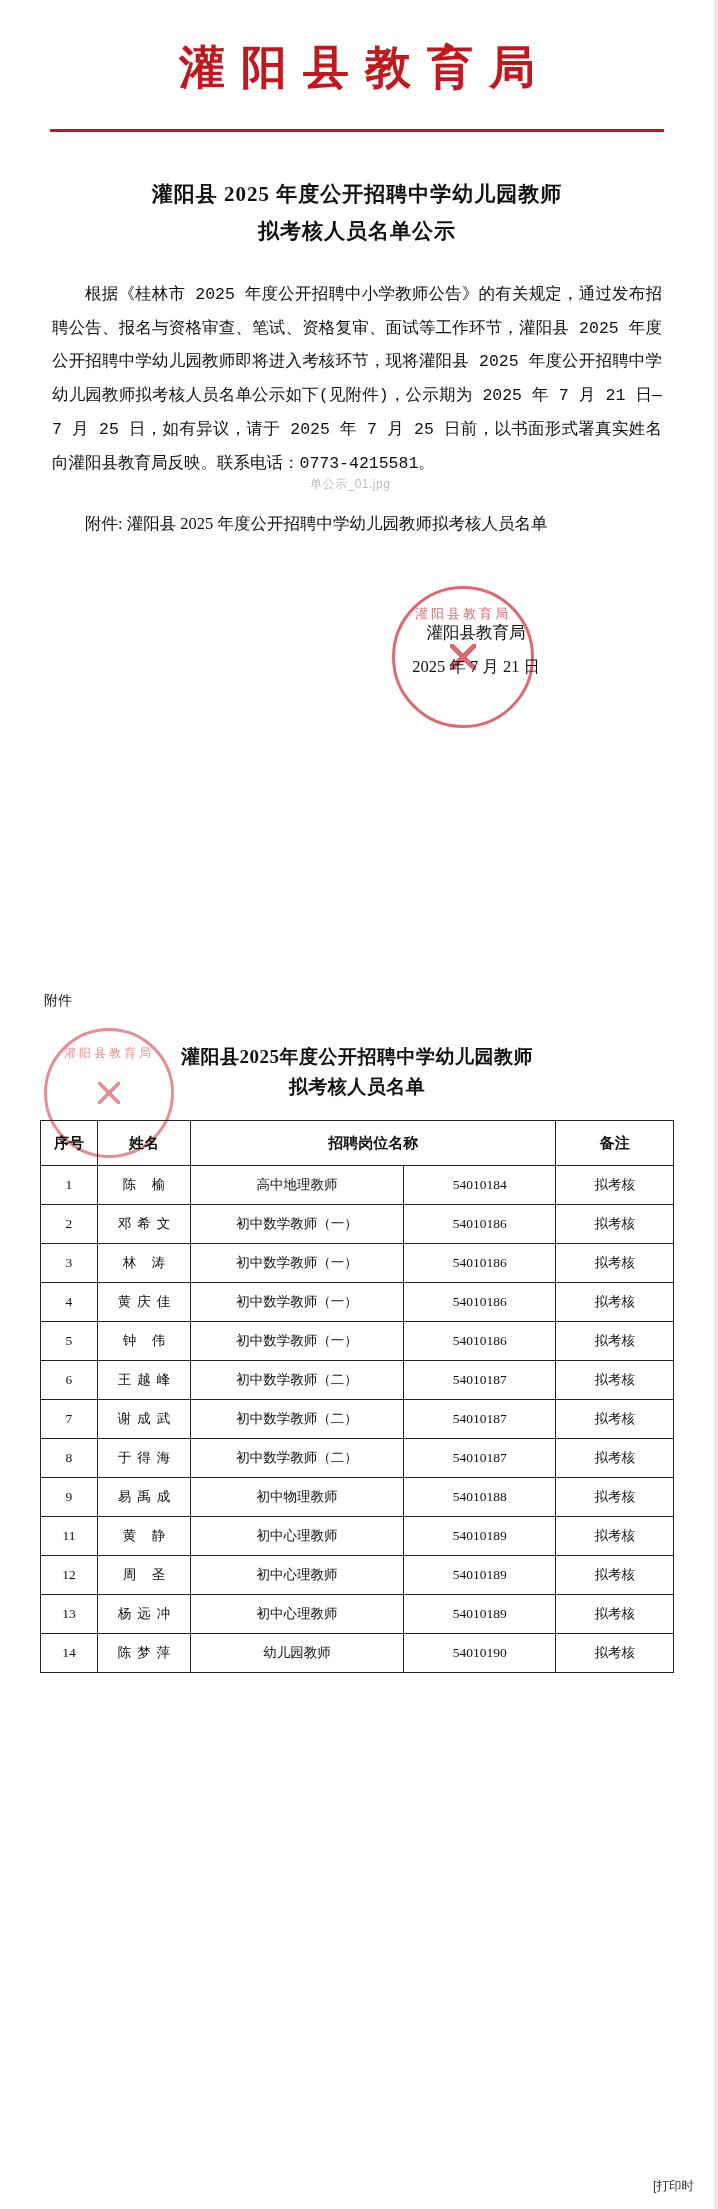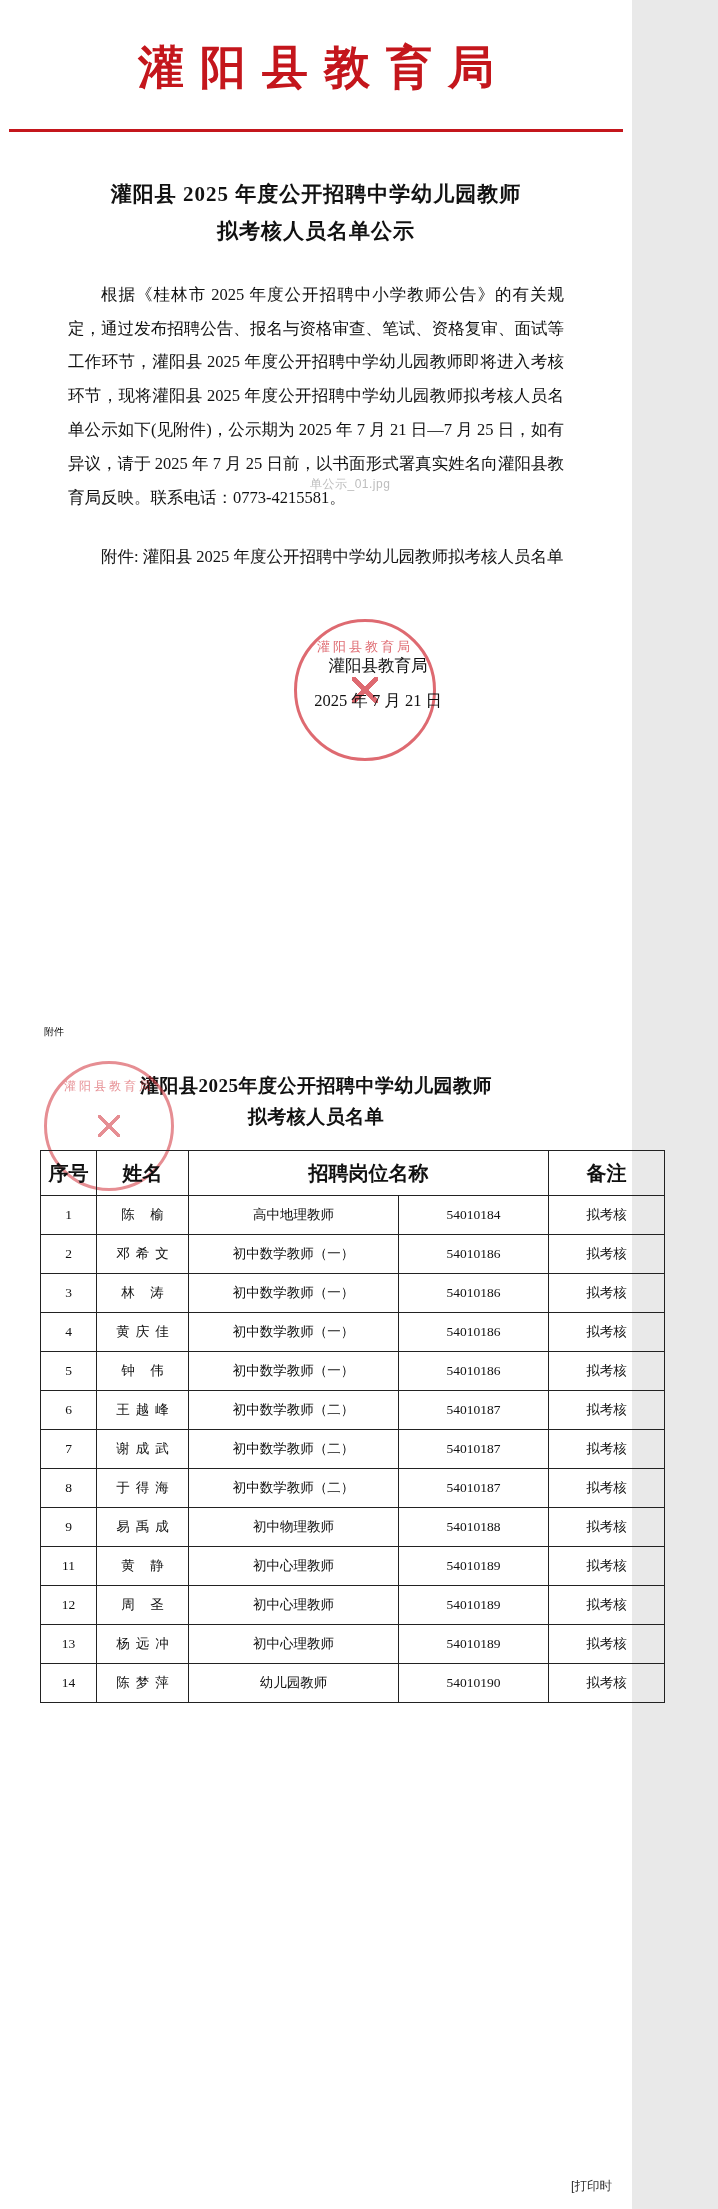--- a/index.html
+++ b/index.html
@@ -7,21 +7,21 @@
     padding: 0;
     background: #e9e9e9;
   }
   body {
     width: 718px;
     min-height: 2209px;
     font-family: "Liberation Serif", "DejaVu Serif", serif;
     position: relative;
   }
   .page {
-    width: 632px;
+    width: 714px;
     min-height: 2209px;
     background: #ffffff;
     position: relative;
     box-sizing: border-box;
   }
   
   .letterhead {
     padding-top: 40px;
     text-align: center;
   }
@@ -35,39 +35,40 @@
     line-height: 1.2;
   }
   .red-rule {
     width: 614px;
     height: 3px;
     background: #c4161c;
     margin: 34px auto 0 auto;
   }
   
   .notice {
-    padding: 0 68px;
+    padding: 0 52px;
     position: relative;
   }
   .notice-title {
     text-align: center;
     font-size: 21px;
     font-weight: bold;
     line-height: 1.75;
     margin-top: 44px;
     color: #111;
     letter-spacing: 1px;
   }
   .notice-body {
     margin-top: 28px;
     font-size: 16.5px;
     line-height: 2.05;
     color: #111;
     text-align: justify;
     text-justify: inter-ideograph;
+    font-family: Liberation Mono, monospace;
   }
   .notice-body p {
     margin: 0 0 2px 0;
     text-indent: 2em;
   }
   .attach-line {
     margin-top: 26px;
     font-size: 16.5px;
     line-height: 2;
     text-indent: 2em;
@@ -133,21 +134,21 @@
   }
   .wm-1 { left: 310px; top: 476px; }
   .wm-2 { left: 172px; top: 1600px; }
   
   .attachment {
     margin-top: 268px;
     padding: 0 40px;
     position: relative;
   }
   .attach-label {
-    font-size: 10px;
+    font-size: 14px;
     color: #111;
     margin-left: 4px;
     margin-bottom: 12px;
   }
   .attach-title {
     text-align: center;
     font-size: 19px;
     font-weight: bold;
     line-height: 1.6;
     color: #111;
@@ -166,21 +167,21 @@
   table.roster th, table.roster td {
     border: 1px solid #222;
     text-align: center;
     font-size: 13.5px;
     color: #111;
     height: 38px;
     padding: 0 2px;
     font-family: "Liberation Serif", "DejaVu Serif", serif;
   }
   table.roster th {
-    font-size: 20px;
+    font-size: 15px;
     font-weight: bold;
     height: 44px;
   }
   .col-no { width: 56px; }
   .col-name { width: 92px; }
   .col-post { width: 210px; }
   .col-code { width: 150px; }
   .col-remark { width: 116px; }
   .name-cell { letter-spacing: 6px; text-indent: 6px; }
   .seal2 {

